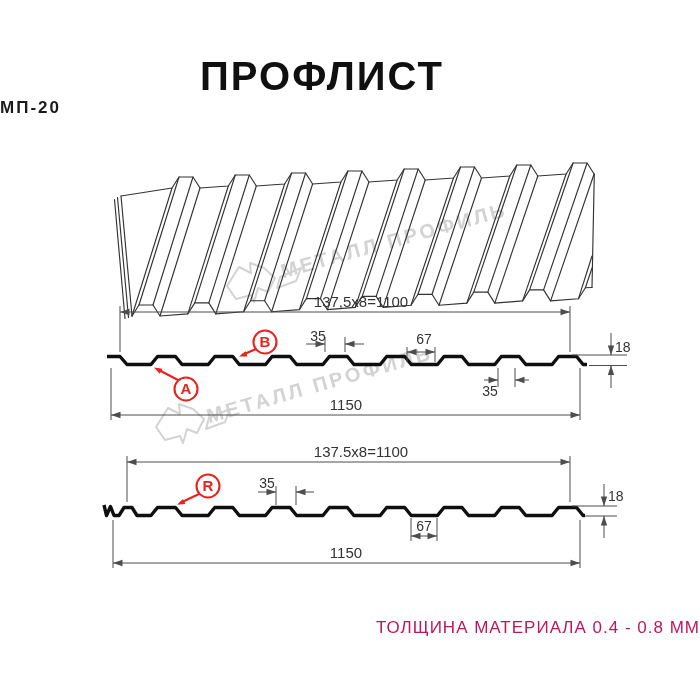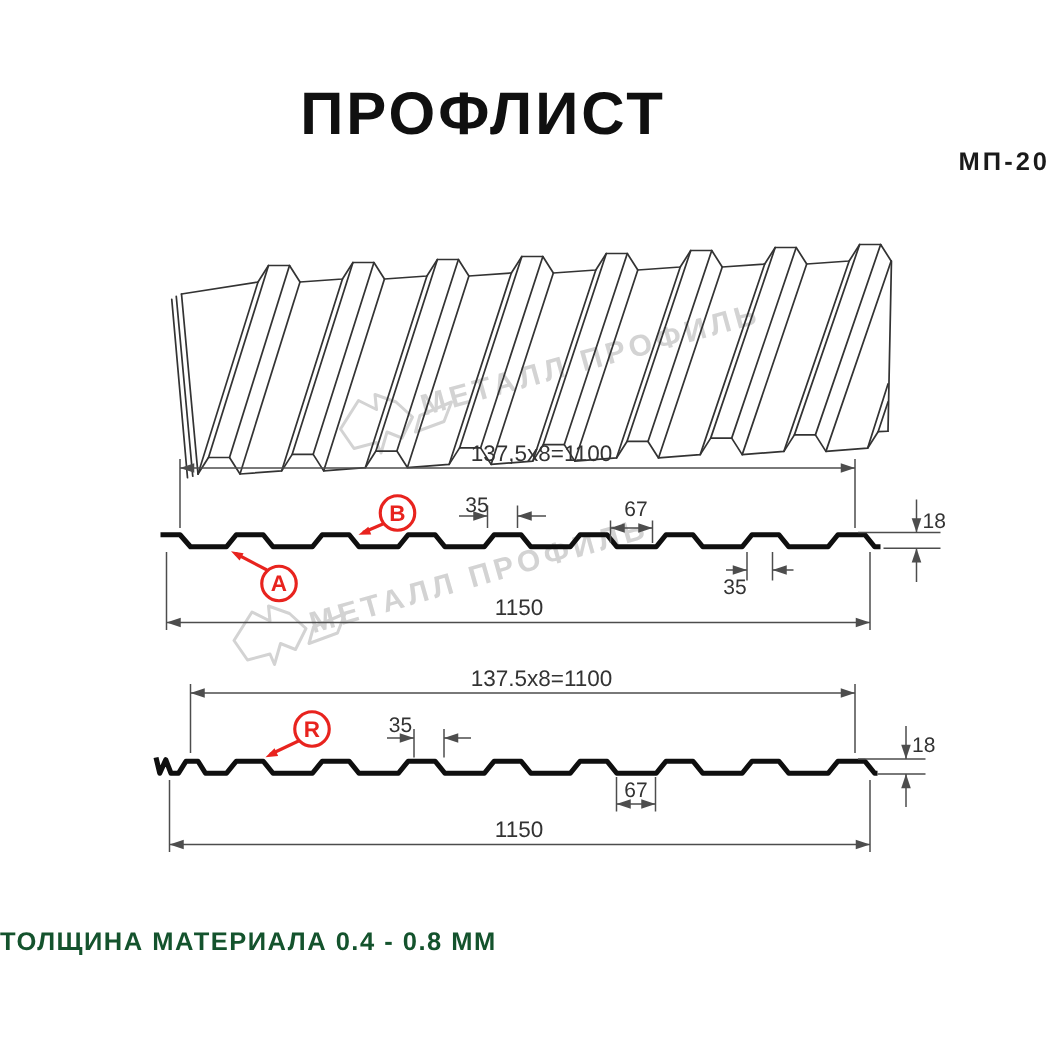--- a/index.html
+++ b/index.html
@@ -1,23 +1,23 @@
 <!DOCTYPE html>
 <html><head>
 <meta charset="utf-8">
 <style>
   html,body{margin:0;padding:0;}
   body{width:700px;height:700px;background:#ffffff;position:relative;overflow:hidden;
        font-family:"Liberation Sans", sans-serif;}
   .title{position:absolute;top:54px;left:0;width:644px;text-align:center;
          font-size:40px;font-weight:bold;letter-spacing:2px;color:#101010;}
-  .subtitle{position:absolute;top:98px;left:0;width:700px;text-align:right;
+  .subtitle{position:absolute;top:98px;left:0;width:700px;text-align:left;
          font-size:17px;font-weight:bold;letter-spacing:2px;color:#1a1a1a;}
-  .footer{position:absolute;top:618px;left:0;width:700px;text-align:left;
-         font-size:17px;font-weight:bold;letter-spacing:1px;color:#14532d;}
+  .footer{position:absolute;top:618px;left:0;width:700px;text-align:right;
+         font-size:17px;font-weight:normal;letter-spacing:1px;color:#be185d;}
   .wm-text{position:absolute;height:22px;white-space:nowrap;
          font-size:20px;font-weight:bold;letter-spacing:3px;color:#d3d3d3;
          transform-origin:0 100%;}
   .wm1{left:284px;top:260px;transform:rotate(-15.5deg);}
   .wm2{left:210px;top:405px;transform:rotate(-16deg);}
   .wm-logo{position:absolute;}
   .wm-logo.l1{left:224px;top:260px;}
   .wm-logo.l2{left:153px;top:401px;}
   svg.fig{position:absolute;left:0;top:0;}
   text{font-family:"Liberation Sans", sans-serif;}

